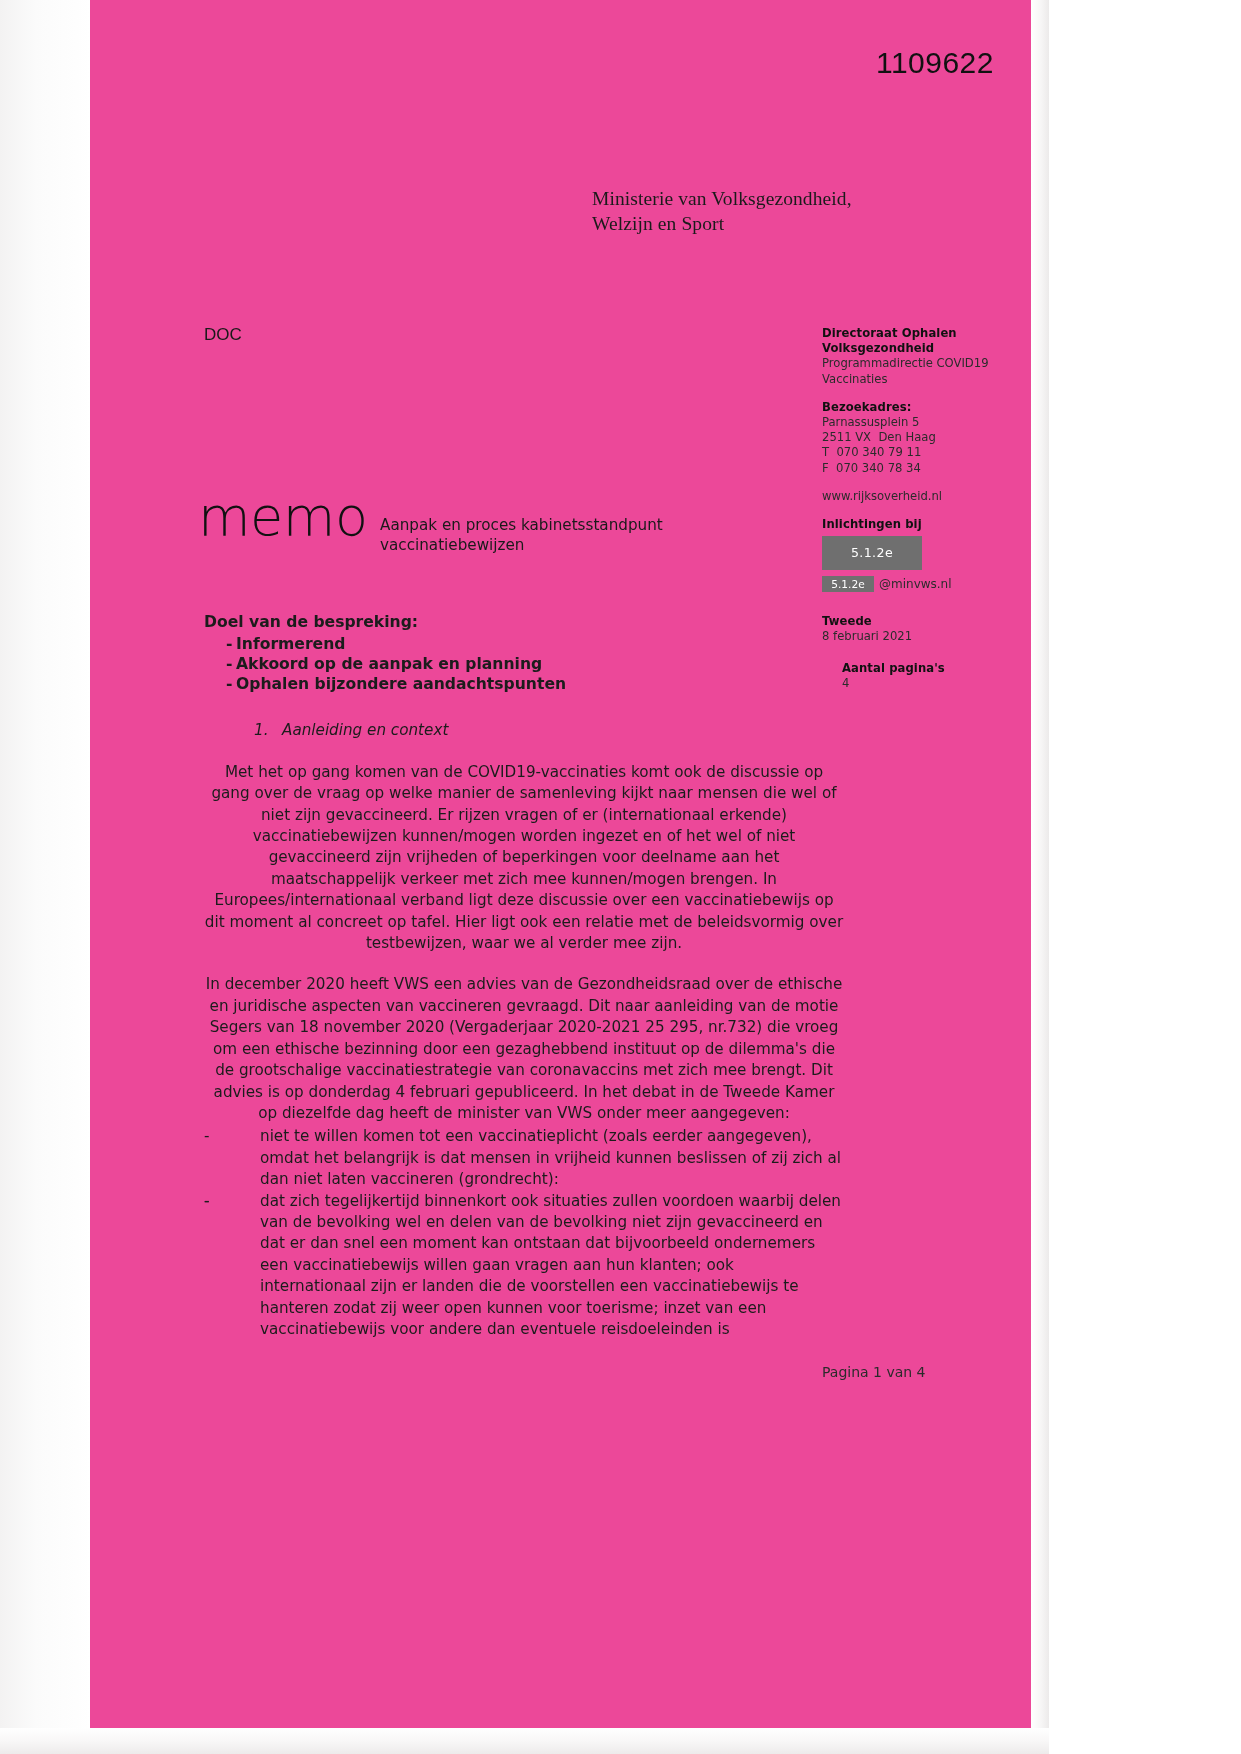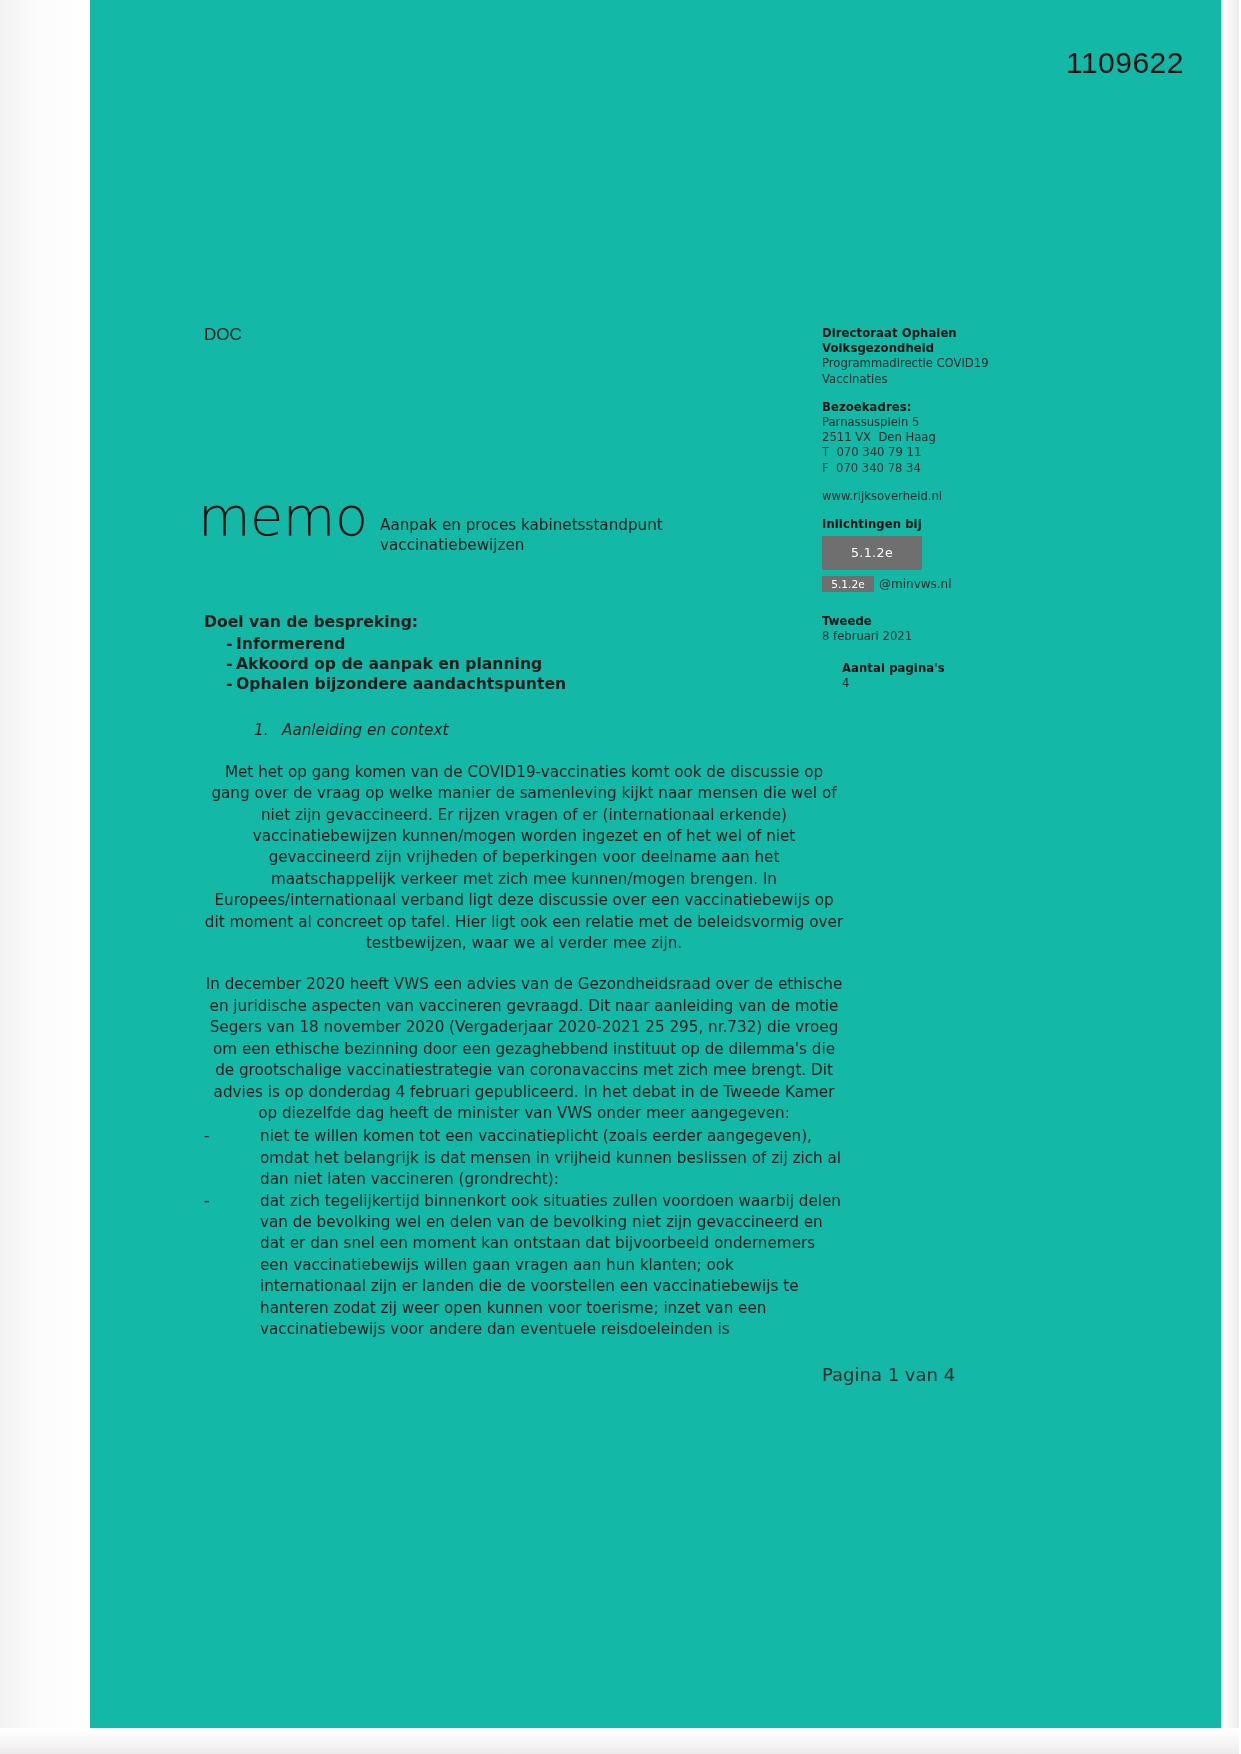--- a/index.html
+++ b/index.html
@@ -6,23 +6,23 @@
     margin: 0;
     padding: 0;
     background: #ffffff;
   }
   body {
     font-family: "DejaVu Sans", sans-serif;
     color: #1a1a1a;
   }
   #page {
     position: relative;
-    width: 1239px;
+    width: 1049px;
     height: 1754px;
-    background: #14b8a6;
+    background: #ec4899;
     overflow: hidden;
   }
   
   #page-shade-right {
     position: absolute;
     top: 0;
     right: 0;
     width: 18px;
     height: 1754px;
     background: linear-gradient(to left, #eceaea 0%, #f7f6f6 45%, #ffffff 100%);
@@ -200,35 +200,39 @@
   .sub-item .dash {
     position: absolute;
     left: 0px;
   }
 
   
   #footer-page {
     top: 1364px;
     left: 822px;
     font-family: "DejaVu Sans", sans-serif;
-    font-size: 18px;
+    font-size: 14px;
     color: #2b2b2b;
   }
 </style>
 </head>
 <body>
 
 <div id="page">
 
   <div id="page-shade-left" class="abs"></div>
   <div id="page-shade-right" class="abs"></div>
   <div id="page-shade-bottom" class="abs"></div>
 
   <div id="doc-number" class="abs">1109622</div>
 
+  <div id="ministry-block" class="abs">
+    <div>Ministerie van Volksgezondheid,</div>
+    <div>Welzijn en Sport</div>
+  </div>
 
   <div id="doc-label" class="abs">DOC</div>
 
   <div id="memo-subtitle" class="abs">Aanpak en proces kabinetsstandpunt vaccinatiebewijzen</div>
   <div id="memo-title" class="abs">memo</div>
 
   <div id="sidebar" class="abs">
 
     <div class="grp">
       <div class="ttl">Directoraat Ophalen</div>

